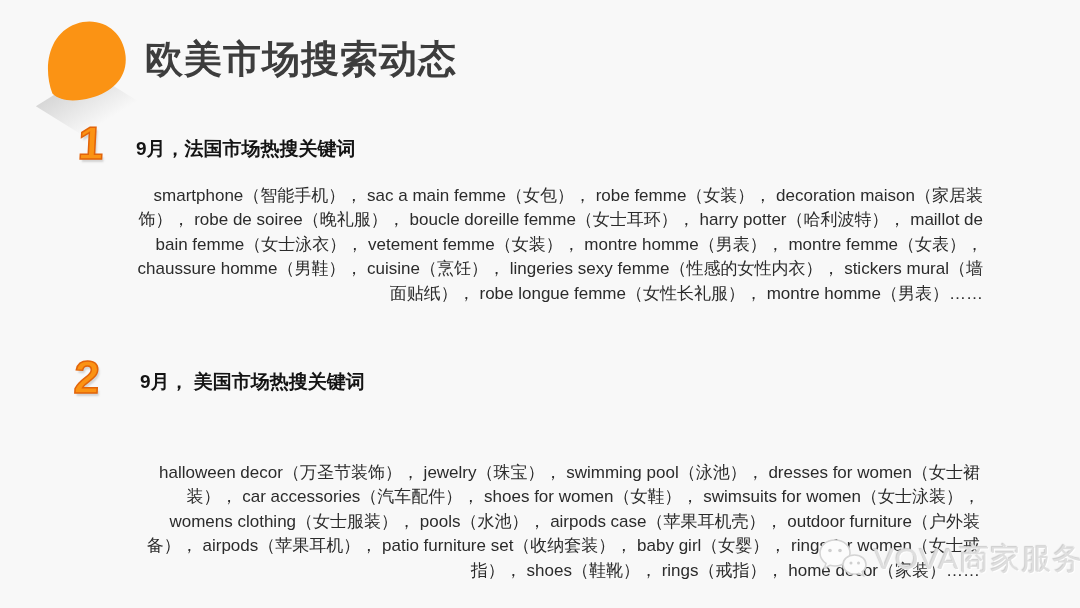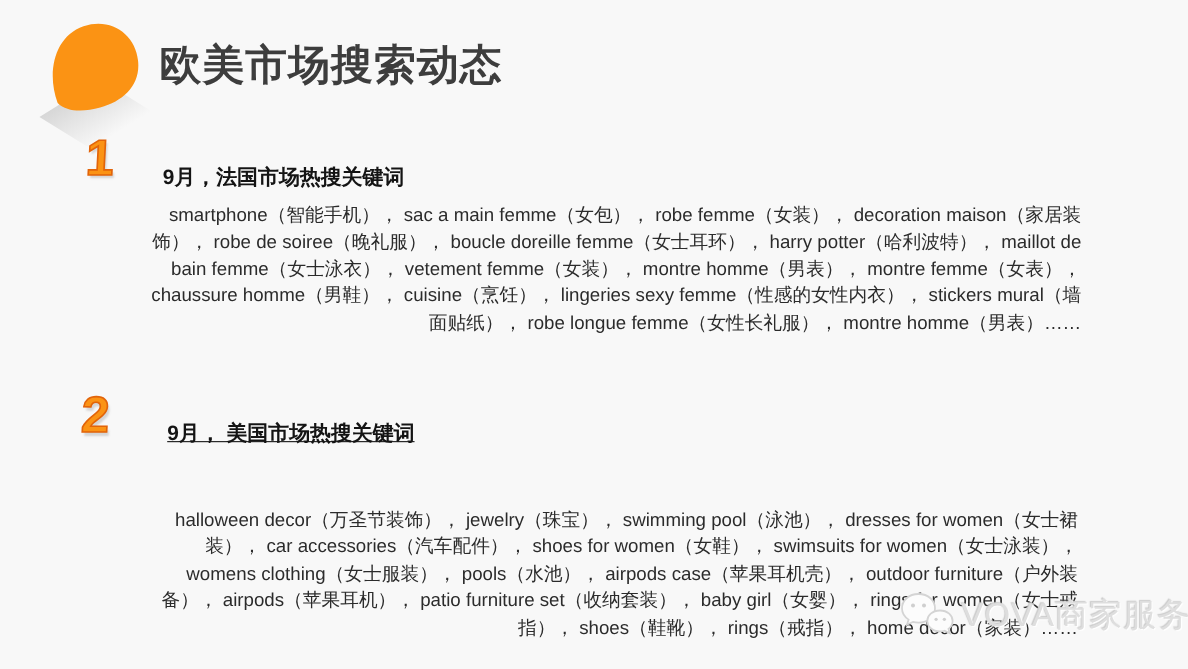--- a/index.html
+++ b/index.html
@@ -65,27 +65,27 @@
     color: #fb9314;
     -webkit-text-stroke: 1.5px #e2640a;
     text-shadow: 2px 3px 2px rgba(120,120,120,0.28);
     transform: skewX(-3deg);
   }
   .num-1 { left: 78px; top: 116px; }
   .num-2 { left: 74px; top: 350px; }
 
   .section-heading {
     position: absolute;
-    margin: 12px;
+    margin: 0;
     font-size: 19px;
     font-weight: 900;
     color: #141414;
   }
   .heading-1 { left: 136px; top: 136px; }
-  .heading-2 { left: 140px; top: 369px; text-decoration: underline; }
+  .heading-2 { left: 140px; top: 369px; }
 
   .section-body {
     position: absolute;
     margin: 0;
     font-size: 17px;
     line-height: 24.4px;
     color: #2b2b2b;
     text-align: right;
   }
   .body-1 { left: 135px; top: 184px; width: 848px; }

